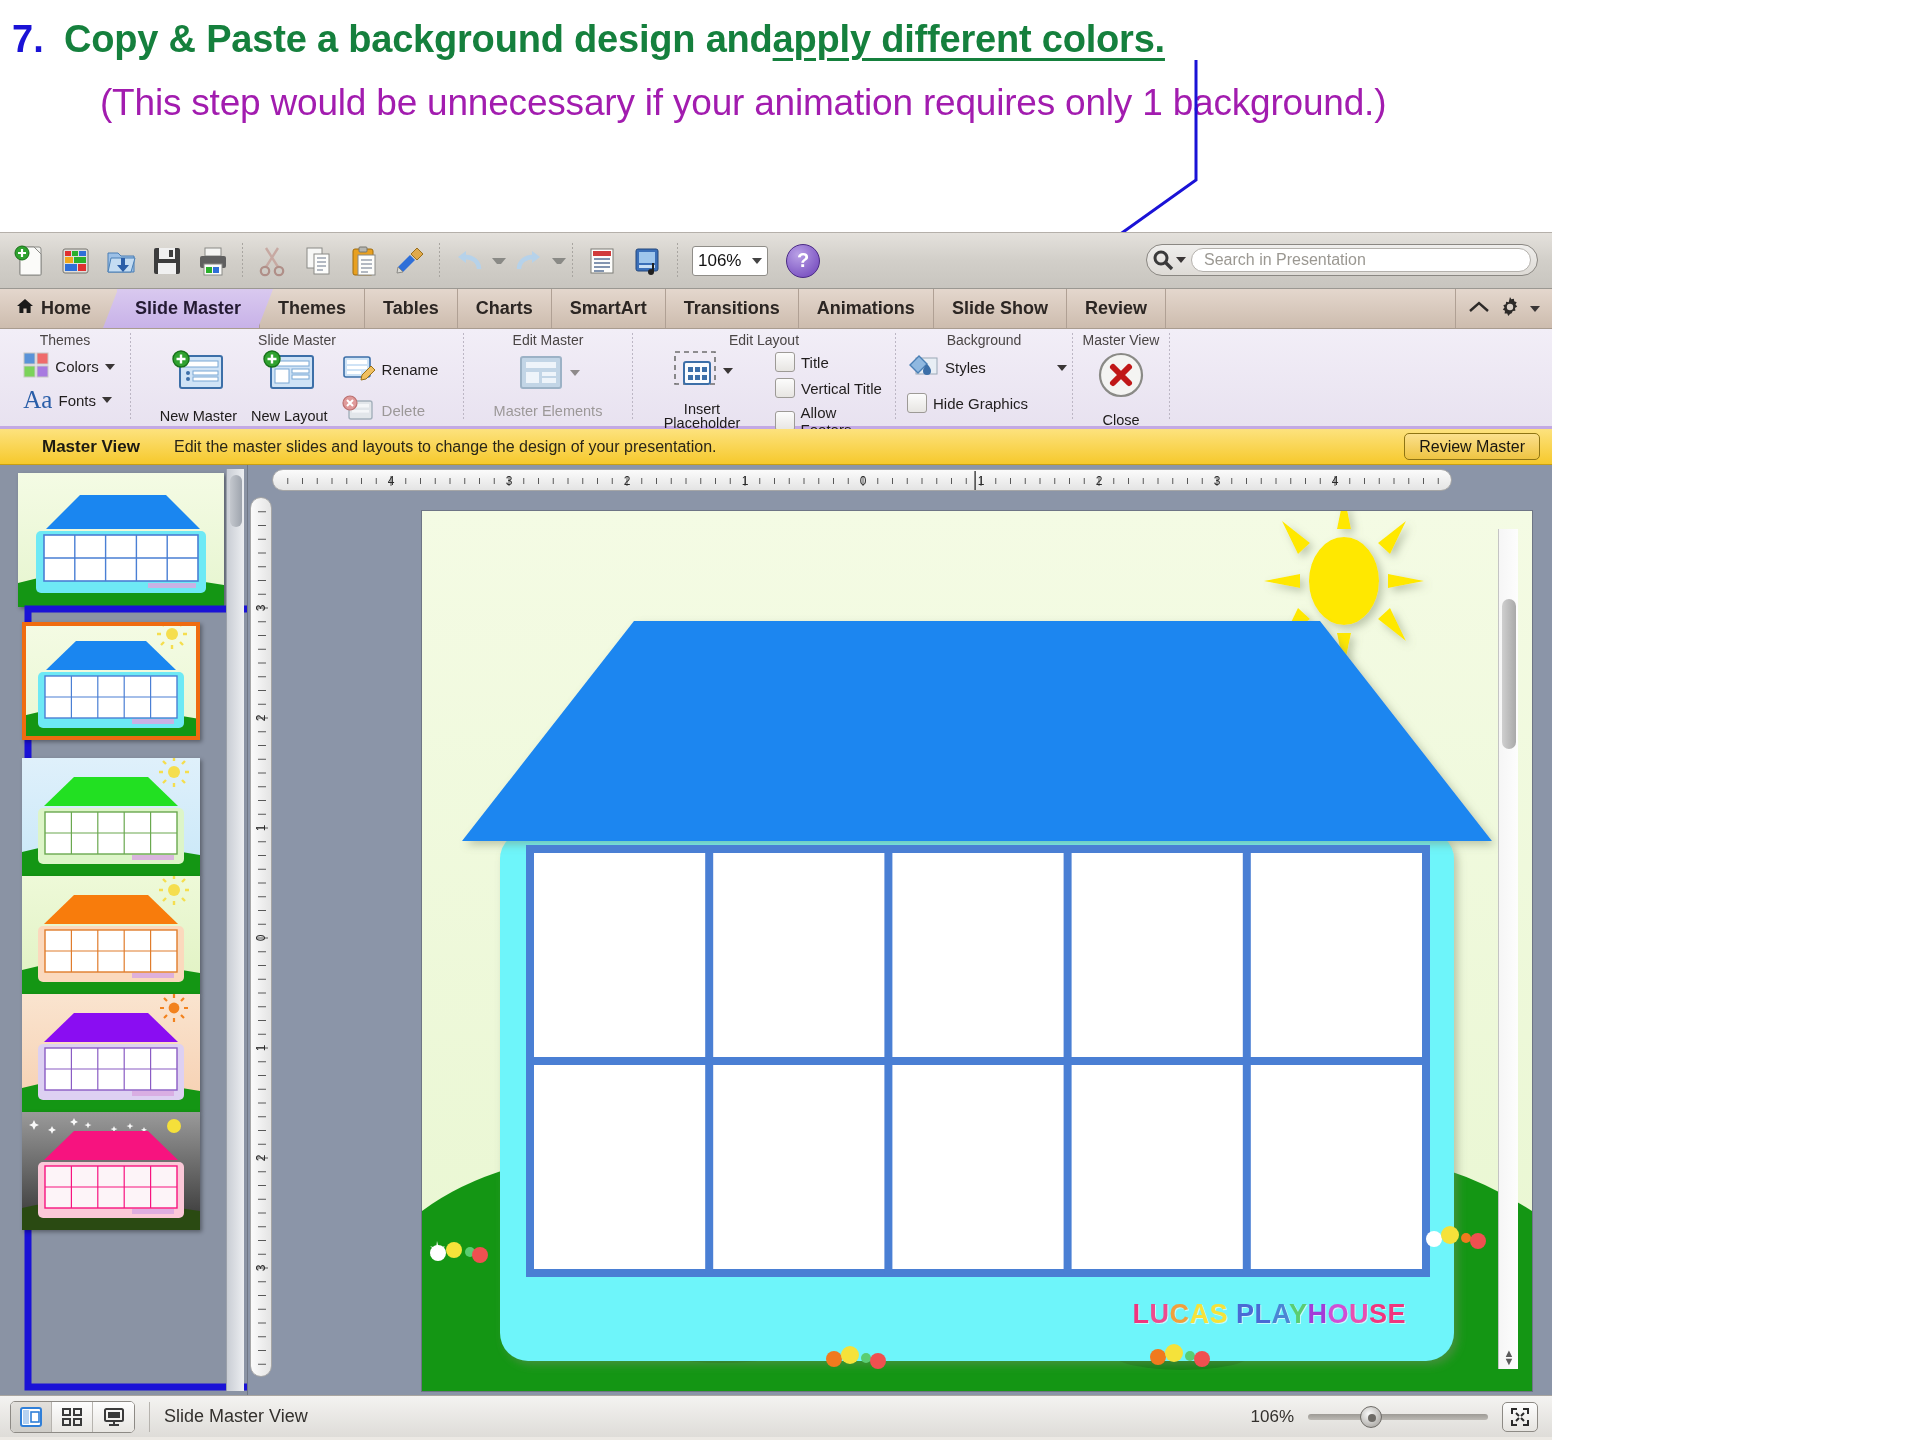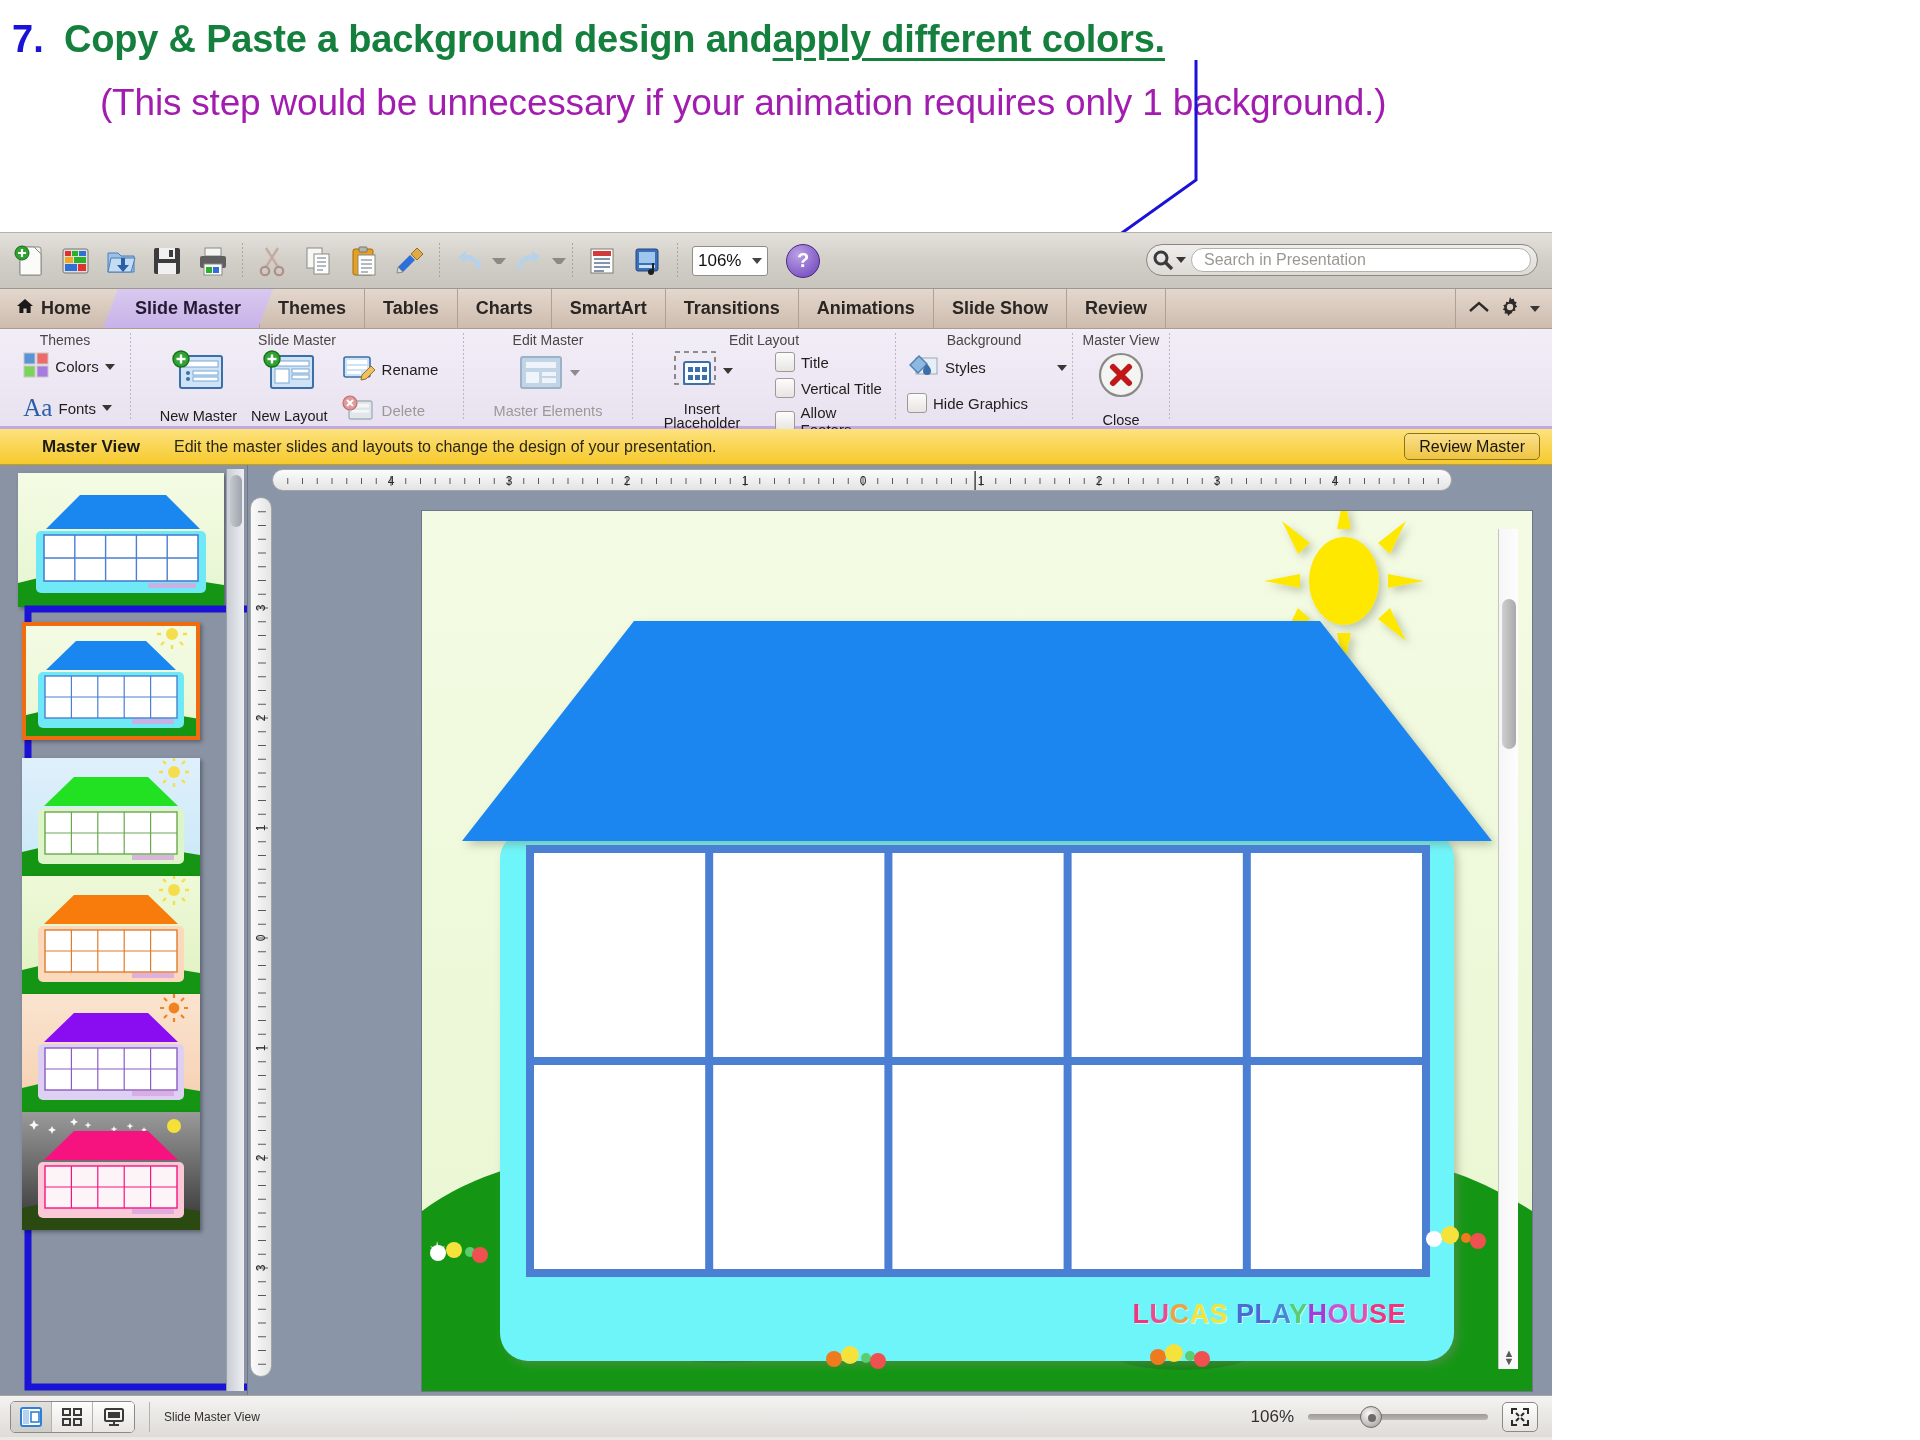--- a/index.html
+++ b/index.html
@@ -153,21 +153,21 @@
     background:linear-gradient(to bottom,#f4f3f1,#dedcd8);
     border-top:1px solid #a9a6a1; display:flex; align-items:center; }
   #viewbtns { display:flex; margin-left:10px; border:1px solid #8d8a85; border-radius:5px;
     overflow:hidden; background:#fff; }
   .vbtn { width:41px; height:30px; display:flex; align-items:center; justify-content:center;
     border-right:1px solid #b6b3ae; cursor:pointer;
     background:linear-gradient(to bottom,#fdfdfd,#e8e6e2); }
   .vbtn:last-child { border-right:none; }
   .vbtn.active { background:linear-gradient(to bottom,#e2e0dc,#cfcdc8); }
   #status-sep { width:1px; height:30px; background:#b6b3ae; margin:0 14px; }
-  #status-text { font-size:12px; color:#33302d; }
+  #status-text { font-size:18px; color:#33302d; }
   #zoom-ctl { position:absolute; right:14px; display:flex; align-items:center; gap:14px; }
   #zoom-pct { font-size:17px; color:#33302d; }
   #zoom-slider { position:relative; width:180px; height:6px; border-radius:3px;
     background:linear-gradient(to bottom,#9d9a95,#bcb9b4); }
   #zoom-knob { position:absolute; left:52px; top:-8px; width:22px; height:22px; border-radius:50%;
     background:radial-gradient(circle at 40% 35%,#fafafa,#9a9792);
     border:1px solid #6f6c68; }
   #zoom-knob::after { content:''; position:absolute; left:7px; top:7px; width:8px; height:8px;
     border-radius:50%; background:#6e6b67; }
   #fit-btn { width:36px; height:30px; border:1px solid #8d8a85; border-radius:5px;
@@ -382,21 +382,21 @@
           </svg>
       </span>
       <span class="mini-caret"></span>
     </div>
   </div>
 
   <div id="ribbon">
 
     <div class="rgroup" style="width:130px">
       <div class="rgroup-title">Themes</div>
-      <div class="rgroup-body" style="flex-direction:column; align-items:flex-start; padding-left:8px; gap:16px;">
+      <div class="rgroup-body" style="flex-direction:column; align-items:flex-start; padding-left:8px; gap:8px;">
         <div class="rrow">
           <span>
             <svg width="26" height="26" viewBox="0 0 26 26">
                 <rect x="1" y="1" width="11" height="11" fill="#5a93d8" stroke="#c8c8c4"></rect>
                 <rect x="14" y="1" width="11" height="11" fill="#ef6b6b" stroke="#c8c8c4"></rect>
                 <rect x="1" y="14" width="11" height="11" fill="#7bd35a" stroke="#c8c8c4"></rect>
                 <rect x="14" y="14" width="11" height="11" fill="#a87be0" stroke="#c8c8c4"></rect>
               </svg>
           </span>
           <span>Colors</span>

